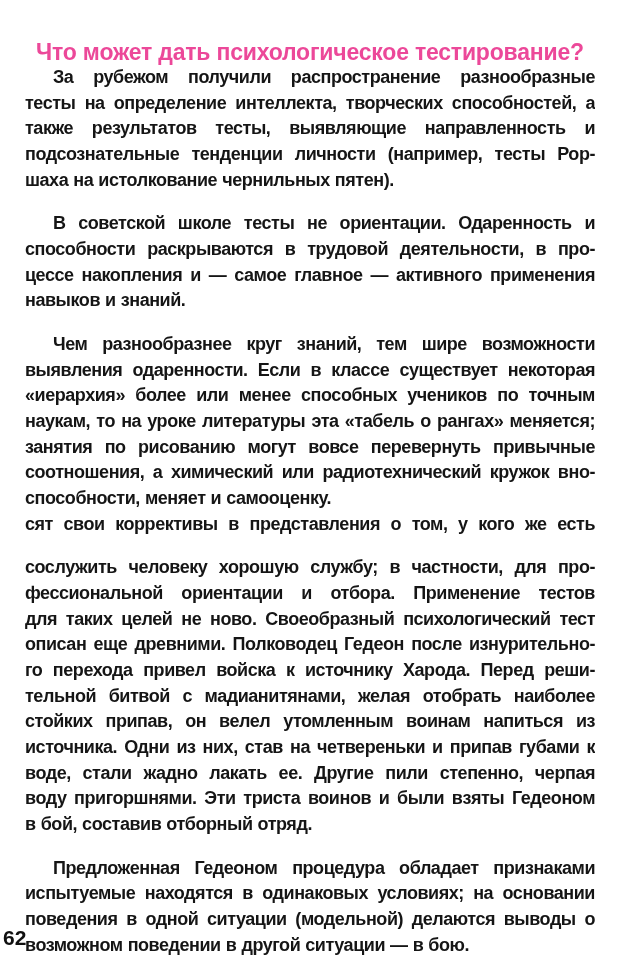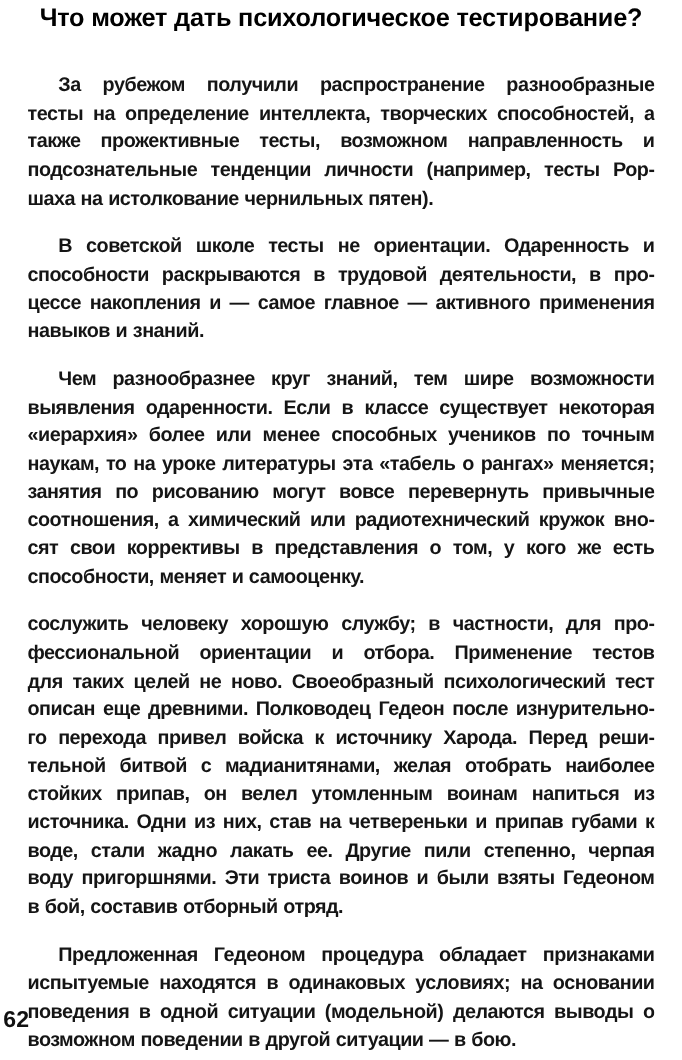--- a/index.html
+++ b/index.html
@@ -50,55 +50,55 @@
   }
   .line.first {
     padding-left: 28px;
   }
   .line.plast {
     text-align-last: left;
   }
   .pagenum {
     position: absolute;
     left: 3px;
-    bottom: 24px;
+    bottom: 14px;
     font-weight: 700;
     font-size: 21px;
     color: #111111;
   }
 </style>
 </head>
 <body>
 
 <div class="page" style="background: rgb(255, 255, 255);">
-  <div class="title" style="color: #000000;">Что может дать психологическое тестирование?</div>
+  <div class="title" style="color: #ec4899; margin-top: 36px;">Что может дать психологическое тестирование?</div>
 
   <div class="text-body" style="color: rgb(21, 21, 21);">
       <div class="paragraph">
         <div class="line first">За рубежом получили распространение разнообразные</div>
         <div class="line">тесты на определение интеллекта, творческих способностей, а</div>
-        <div class="line">также прожективные тесты, возможном направленность и</div>
+        <div class="line">также результатов тесты, выявляющие направленность и</div>
         <div class="line">подсознательные тенденции личности (например, тесты Рор-</div>
         <div class="line plast">шаха на истолкование чернильных пятен).</div>
       </div>
       <div class="paragraph">
         <div class="line first">В советской школе тесты не ориентации. Одаренность и</div>
         <div class="line">способности раскрываются в трудовой деятельности, в про-</div>
         <div class="line">цессе накопления и — самое главное — активного применения</div>
         <div class="line plast">навыков и знаний.</div>
       </div>
       <div class="paragraph">
         <div class="line first">Чем разнообразнее круг знаний, тем шире возможности</div>
         <div class="line">выявления одаренности. Если в классе существует некоторая</div>
         <div class="line">«иерархия» более или менее способных учеников по точным</div>
         <div class="line">наукам, то на уроке литературы эта «табель о рангах» меняется;</div>
         <div class="line">занятия по рисованию могут вовсе перевернуть привычные</div>
         <div class="line">соотношения, а химический или радиотехнический кружок вно-</div>
+        <div class="line plast">способности, меняет и самооценку.</div>
         <div class="line">сят свои коррективы в представления о том, у кого же есть</div>
-        <div class="line plast">способности, меняет и самооценку.</div>
       </div>
       <div class="paragraph">
         <div class="line">сослужить человеку хорошую службу; в частности, для про-</div>
         <div class="line">фессиональной ориентации и отбора. Применение тестов</div>
         <div class="line">для таких целей не ново. Своеобразный психологический тест</div>
         <div class="line">описан еще древними. Полководец Гедеон после изнурительно-</div>
         <div class="line">го перехода привел войска к источнику Харода. Перед реши-</div>
         <div class="line">тельной битвой с мадианитянами, желая отобрать наиболее</div>
         <div class="line">стойких припав, он велел утомленным воинам напиться из</div>
         <div class="line">источника. Одни из них, став на четвереньки и припав губами к</div>

